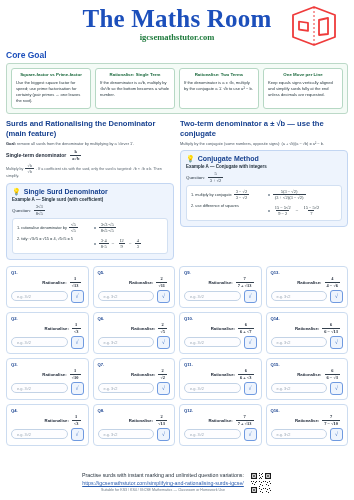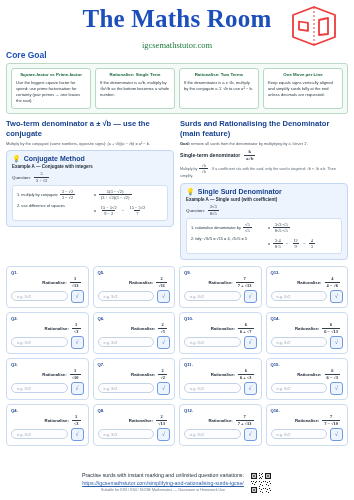--- a/index.html
+++ b/index.html
@@ -18,21 +18,21 @@
     padding:6px 10px 2px 10px;position:relative;height:48px;box-sizing:border-box;
   }
   .brandblock{text-align:center;}
   .brand-title{
     font-family:"Liberation Serif", serif;
     font-weight:bold;font-size:25px;line-height:26px;
     color:#1c4fbb;letter-spacing:.2px;
   }
   .brand-sub{
     font-family:"Liberation Serif", serif;
-    font-size:8.5px;color:#1e7a3c;font-weight:normal;margin-top:8px;
+    font-size:8.5px;color:#1e7a3c;font-weight:bold;margin-top:0px;
   }
   .logo{position:absolute;right:14px;top:4px;width:52px;height:44px;}
 
   
   .section-title{
     font-size:8.5px;font-weight:bold;color:#1c4fbb;
     margin:2px 0 3px 6px;
   }
   .core-wrap{
     margin:0 6px;border:1px solid #bcd9c8;border-radius:3px;
@@ -161,75 +161,20 @@
     </div>
     <div class="core-card">
       <h4>One Move per Line</h4>
       <p>Keep equals signs vertically aligned and simplify surds fully at the end unless decimals are requested.</p>
     </div>
   </div>
 
   <div class="cols">
 
     <div class="col">
-      <div class="col-h">Two-term denominator a ± √b — use the conjugate</div>
-      <div class="goal">Multiply by the conjugate (same numbers, opposite signs): (a + √b)(a − √b) = a² − b.</div>
-
-      <div class="exbox">
-        <div class="exbox-h">
-          <span class="bulb">💡</span>
-          <span>Conjugate Method</span>
-        </div>
-        <div class="ex-label">Example A — Conjugate with integers</div>
-        <div class="q-line">
-          <span>Question:</span>
-          <span class="frac">
-            <span class="num">5</span>
-            <span class="den">3 + √2</span>
-          </span>
-        </div>
-        <div class="steps">
-          <div class="left">
-            <div class="st">
-              <span>1. multiply by conjugate</span>
-              <span class="frac">
-                <span class="num">3 − √2</span>
-                <span class="den">3 − √2</span>
-              </span>
-            </div>
-            <div class="st">
-              <span>2. use difference of squares</span>
-            </div>
-          </div>
-          <div class="right">
-            <div class="eq">
-              <span class="dot"></span>
-              <span class="frac">
-                <span class="num">5(3 − √2)</span>
-                <span class="den">(3 + √2)(3 − √2)</span>
-              </span>
-            </div>
-            <div class="eq">
-              <span class="dot"></span>
-              <span class="frac">
-                <span class="num">15 − 5√2</span>
-                <span class="den">9 − 2</span>
-              </span>
-              <span class="mn">=</span>
-              <span class="frac">
-                <span class="num">15 − 5√2</span>
-                <span class="den">7</span>
-              </span>
-            </div>
-          </div>
-        </div>
-      </div>
-    </div>
-
-    <div class="col">
       <div class="col-h">Surds and Rationalising the Denominator (main feature)</div>
       <div class="goal">
         <b>Goal:</b>
         <span>remove all surds from the denominator by multiplying by a 'clever 1'.</span>
       </div>
       <div class="sub-h">
         <span>Single-term denominator</span>
         <span class="frac">
           <span class="num">k</span>
           <span class="den">a√b</span>
@@ -287,20 +232,75 @@
               </span>
               <span class="mn">=</span>
               <span class="frac">
                 <span class="num">12</span>
                 <span class="den">9</span>
               </span>
               <span class="mn">=</span>
               <span class="frac">
                 <span class="num">4</span>
                 <span class="den">3</span>
+              </span>
+            </div>
+          </div>
+        </div>
+      </div>
+    </div>
+
+    <div class="col">
+      <div class="col-h">Two-term denominator a ± √b — use the conjugate</div>
+      <div class="goal">Multiply by the conjugate (same numbers, opposite signs): (a + √b)(a − √b) = a² − b.</div>
+
+      <div class="exbox">
+        <div class="exbox-h">
+          <span class="bulb">💡</span>
+          <span>Conjugate Method</span>
+        </div>
+        <div class="ex-label">Example A — Conjugate with integers</div>
+        <div class="q-line">
+          <span>Question:</span>
+          <span class="frac">
+            <span class="num">5</span>
+            <span class="den">3 + √2</span>
+          </span>
+        </div>
+        <div class="steps">
+          <div class="left">
+            <div class="st">
+              <span>1. multiply by conjugate</span>
+              <span class="frac">
+                <span class="num">3 − √2</span>
+                <span class="den">3 − √2</span>
+              </span>
+            </div>
+            <div class="st">
+              <span>2. use difference of squares</span>
+            </div>
+          </div>
+          <div class="right">
+            <div class="eq">
+              <span class="dot"></span>
+              <span class="frac">
+                <span class="num">5(3 − √2)</span>
+                <span class="den">(3 + √2)(3 − √2)</span>
+              </span>
+            </div>
+            <div class="eq">
+              <span class="dot"></span>
+              <span class="frac">
+                <span class="num">15 − 5√2</span>
+                <span class="den">9 − 2</span>
+              </span>
+              <span class="mn">=</span>
+              <span class="frac">
+                <span class="num">15 − 5√2</span>
+                <span class="den">7</span>
               </span>
             </div>
           </div>
         </div>
       </div>
     </div>
   </div>
 
   <div class="qgrid" id="qgrid">
       <div class="qcard">

